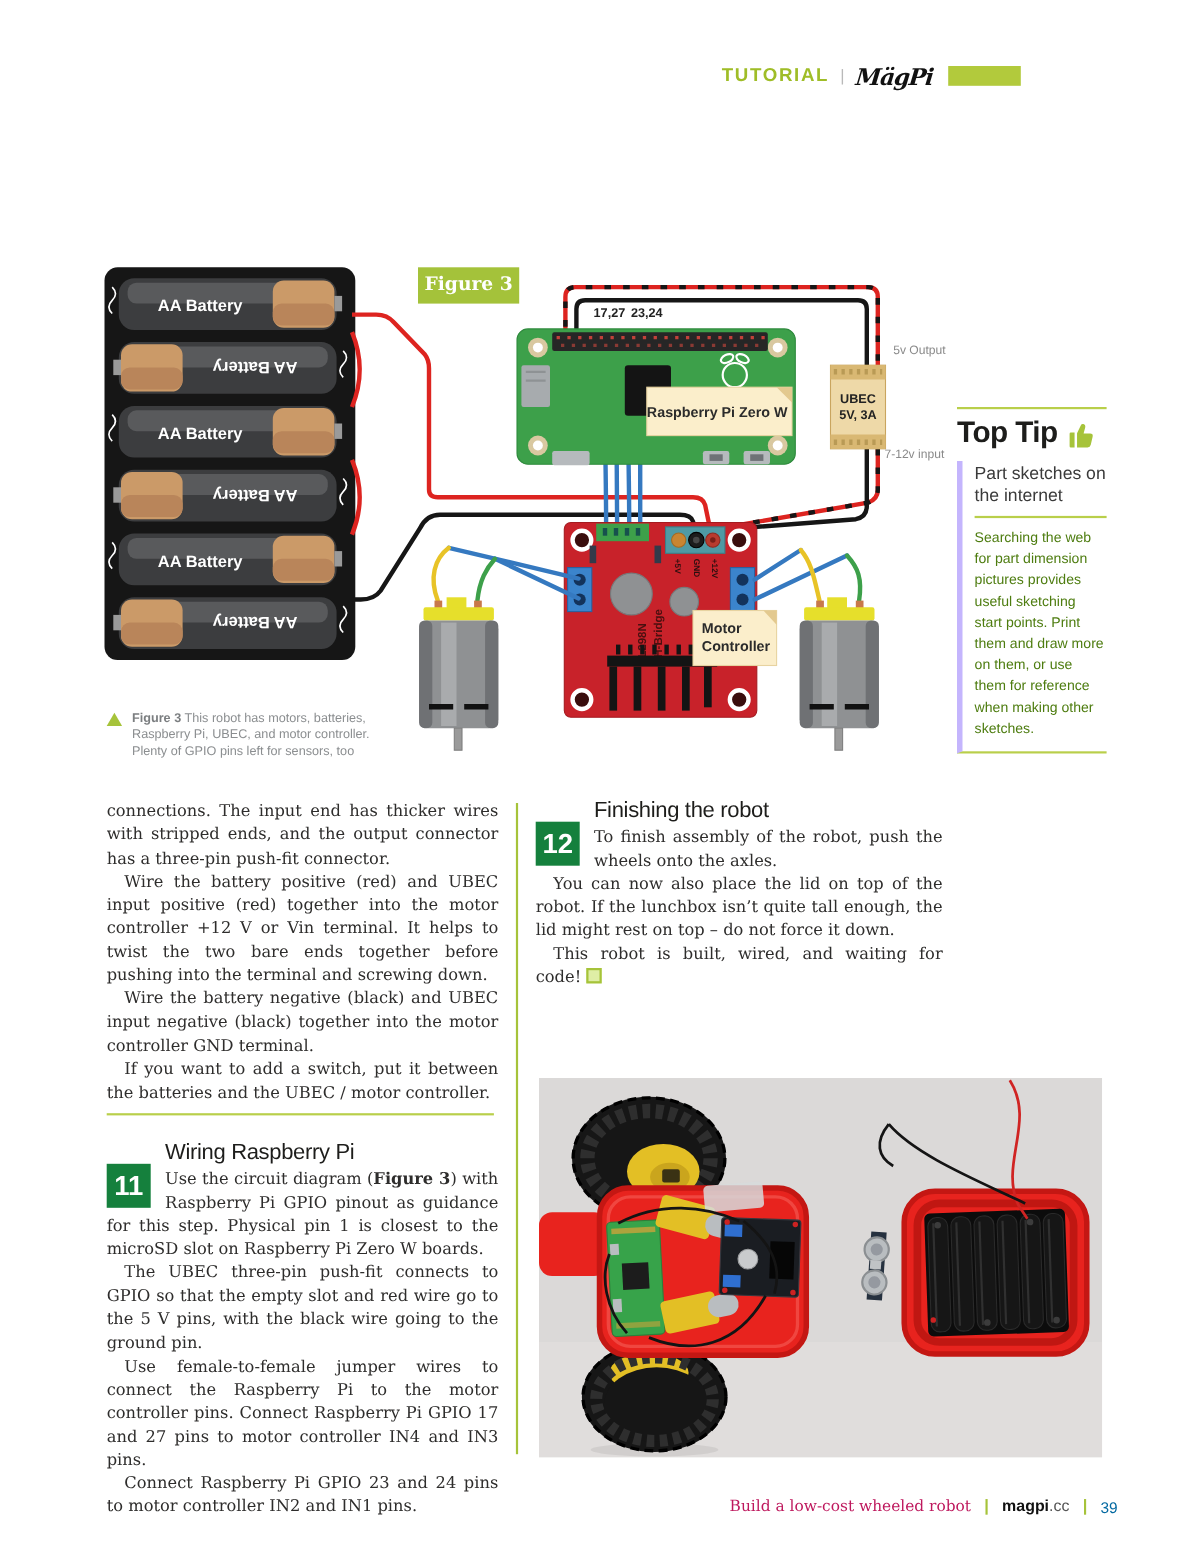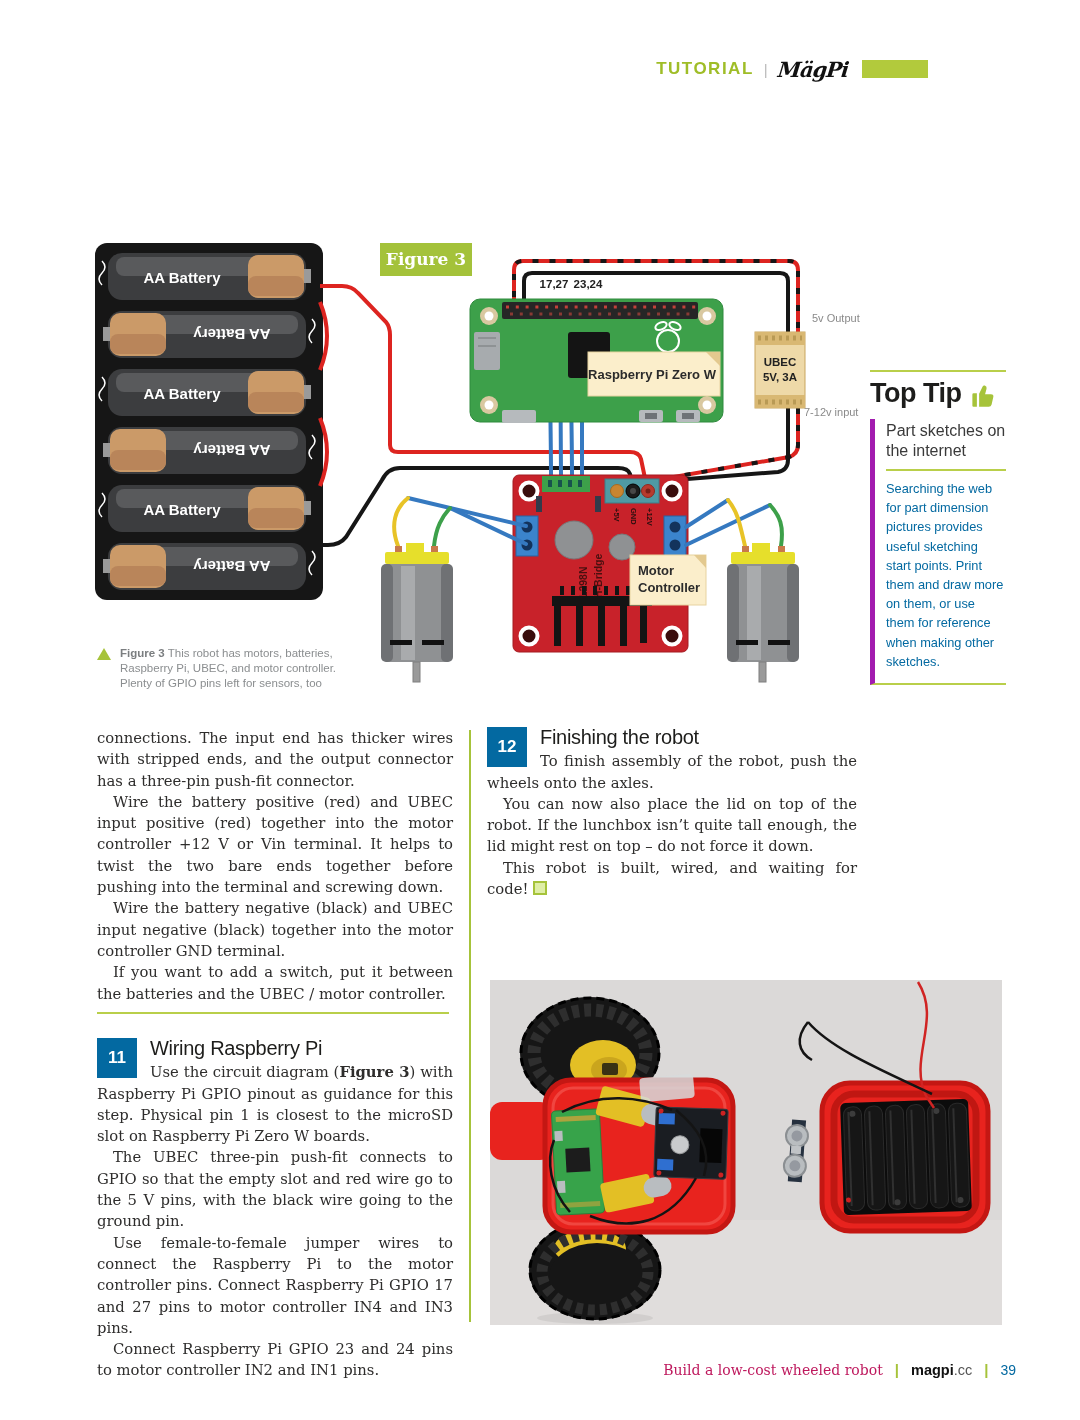--- a/index.html
+++ b/index.html
@@ -22,38 +22,38 @@
           border-bottom:12px solid #a6c33a;margin-top:2px;flex:none;}
   .tri-down{width:0;height:0;border-left:7px solid transparent;border-right:7px solid transparent;
           border-top:12px solid #a6c33a;margin-top:2px;flex:none;}
   .cap-text{font-size:11.5px;line-height:1.32;color:#8b8e90;}
   .cap-text b{color:#7b7e80;}
   
   .toptip{position:absolute;left:870px;top:370px;width:136px;}
   .toptip .hairline{border-top:2px solid #b9cf4a;margin-bottom:6px;}
   .tip-title-row{display:flex;align-items:flex-end;gap:8px;}
   .tip-title{font-size:27px;font-weight:bold;color:#1d1d1b;letter-spacing:-0.5px;}
-  .tipbox{margin-top:10px;border-left:5px solid #a21caf;border-bottom:2px solid #b9cf4a;
+  .tipbox{margin-top:10px;border-left:5px solid #c4b5fd;border-bottom:2px solid #b9cf4a;
           padding:2px 0 12px 11px;}
   .tip-heading{font-size:16px;color:#3a3a3a;line-height:1.22;}
   .tip-hr{border:none;border-top:2px solid #b9cf4a;margin:9px 0 8px 0;}
-  .tip-body{font-size:12.8px;color:#0369a1;line-height:1.5;}
+  .tip-body{font-size:12.8px;color:#4d7c0f;line-height:1.5;}
   
   .col{position:absolute;font-family:"DejaVu Serif",serif;font-size:14.8px;line-height:21.3px;
        color:#2e2d2c;text-align:justify;}
   .col1a{left:97px;top:727px;width:356px;}
   .col1b{left:97px;top:1038px;width:356px;}
   .col2{left:487px;top:727px;width:370px;}
   .para{margin:0;}
   .para.ind{text-indent:16px;}
   .rule-h{position:absolute;left:97px;top:1012px;width:352px;border-top:2.5px solid #b9cf4a;}
   .rule-v{position:absolute;left:469px;top:730px;height:592px;border-left:2px solid #a6c33a;}
-  .badge{float:left;width:40px;height:40px;background:#0369a1;color:#fff;text-align:center;
-         line-height:40px;font-family:"Liberation Sans",sans-serif;font-weight:bold;font-size:17px;
-         margin:0 13px 4px 0;}
+  .badge{float:left;width:40px;height:40px;background:#15803d;color:#fff;text-align:center;
+         line-height:40px;font-family:"Liberation Sans",sans-serif;font-weight:bold;font-size:25px;
+         margin:20px 13px 4px 0;}
   .step-title{font-family:"Liberation Sans",sans-serif;font-weight:normal;font-size:20px;
               color:#1d1d1b;margin:0 0 2px 0;letter-spacing:-0.3px;text-align:left;}
   .endmark{display:inline-block;width:10px;height:10px;background:#dfeea6;
            border:2px solid #a6c33a;margin-left:5px;vertical-align:-1px;}
   .photo-cap{position:absolute;left:868px;top:911px;width:140px;display:flex;gap:8px;}
   
   .footer{position:absolute;top:1361px;right:64px;display:flex;align-items:center;gap:12px;}
   .ftr-article{font-family:"DejaVu Serif",serif;font-size:14px;color:#be185d;}
   .ftr-pipe{color:#a6c33a;font-weight:bold;font-size:15px;}
   .ftr-site{font-size:14.5px;color:#555;}

